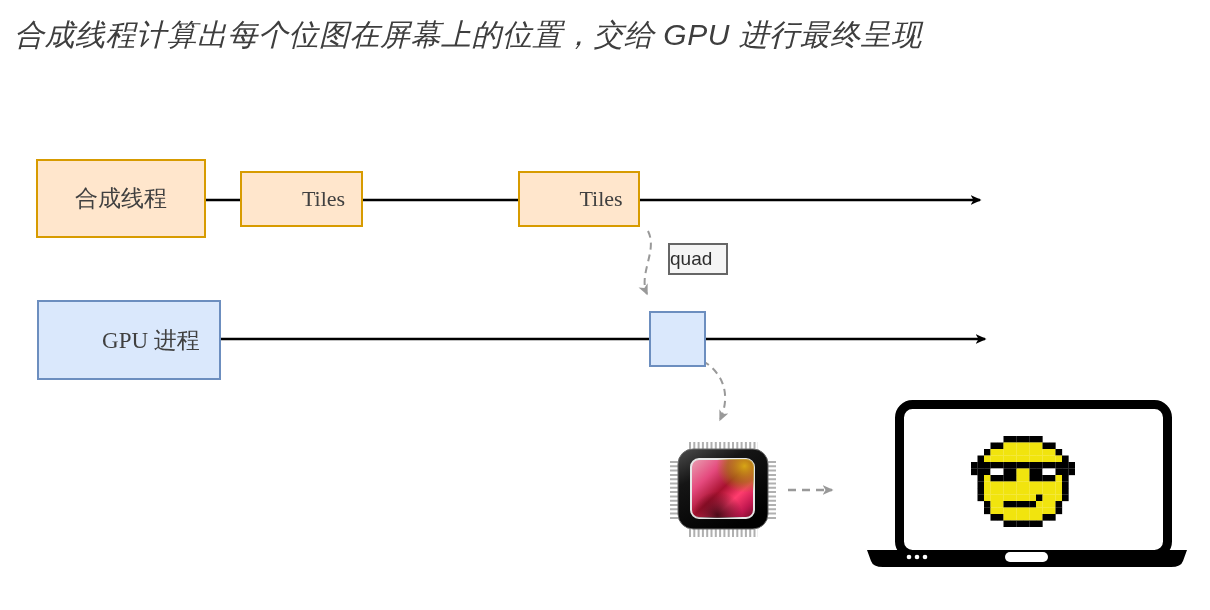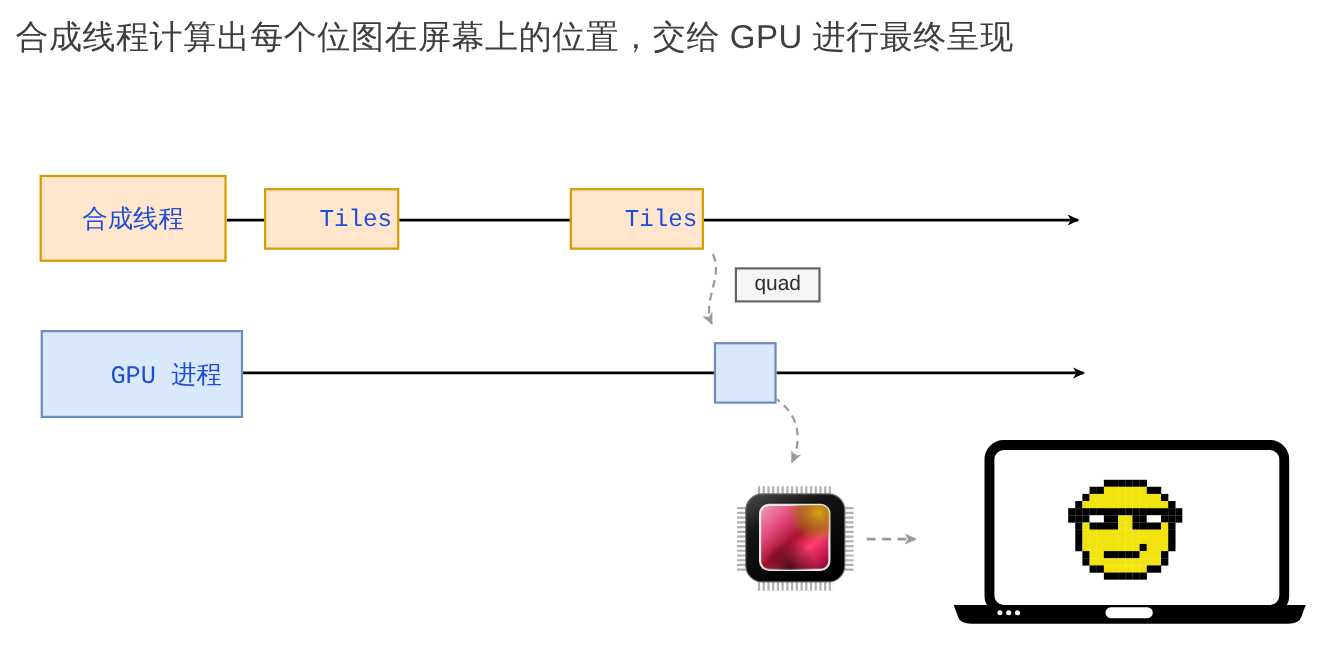--- a/index.html
+++ b/index.html
@@ -3,44 +3,44 @@
 <meta charset="utf-8">
 <style>
   * { margin:0; padding:0; box-sizing:border-box; }
   html,body { background:#fff; }
   body { font-family:"Liberation Sans", sans-serif; }
   .stage { position:relative; width:1210px; height:610px; background:#ffffff; overflow:hidden; }
 
   .page-title {
     position:absolute; left:14px; top:16px;
     font-size:30px; line-height:1.25; letter-spacing:0.5px;
-    color:var(--title-color,#3e3e3e); white-space:nowrap;
+    color:var(--title-color,#3e3e3e); white-space:nowrap;font-style:italic;
   }
 
   .box {
     position:absolute; display:flex; align-items:center; justify-content:center;
-    color:#1d4ed8; z-index:2; background:#fff;
+    color:#404040; z-index:2; background:#fff;
   }
   .box.orange { background:var(--compositor-fill,#ffe6cc); border:2px solid var(--compositor-border,#d79b00); }
   .box.blue   { background:var(--gpu-fill,#dae8fc);        border:2px solid var(--gpu-border,#6c8ebf); }
 
   .lane-label { font-size:23px; }
-  .mono { font-family:Liberation Mono, monospace;padding-left:44px; }
+  .mono { font-family:Liberation Serif, serif;padding-left:44px; }
 
   .box-compositor { left:36px;  top:159px; width:170px; height:79px; }
   .box-step-0     { left:240px; top:171px; width:123px; height:56px; font-size:22px; }
   .box-step-1     { left:381px; top:171px; width:122px; height:56px; font-size:22px; }
   .box-step-2     { left:518px; top:171px; width:122px; height:56px; font-size:22px; }
   .box-gpu        { left:37px;  top:300px; width:184px; height:80px; }
   .box-frame      { left:649px; top:311px; width:57px;  height:56px; }
 
   .quad-badge {
-    position:absolute; left:668px; top:243px; width:78px; height:32px;
+    position:absolute; left:668px; top:243px; width:60px; height:32px;
     background:var(--quad-fill,#f5f5f5); border:2px solid var(--quad-border,#666666);
-    display:flex; align-items:center; justify-content:center;
+    display:flex; align-items:center; justify-content:flex-start;
     font-size:19px; color:#2d2d2d; z-index:3;
   }
 
   svg.overlay { position:absolute; left:0; top:0; z-index:1; }
   svg.chip    { position:absolute; left:668px; top:440px; z-index:2; }
   svg.laptop  { position:absolute; left:865px; top:393px; z-index:2; }
   svg.emoji   { position:absolute; left:971px; top:436px; z-index:3; }
 </style>
 </head>
 <body>

